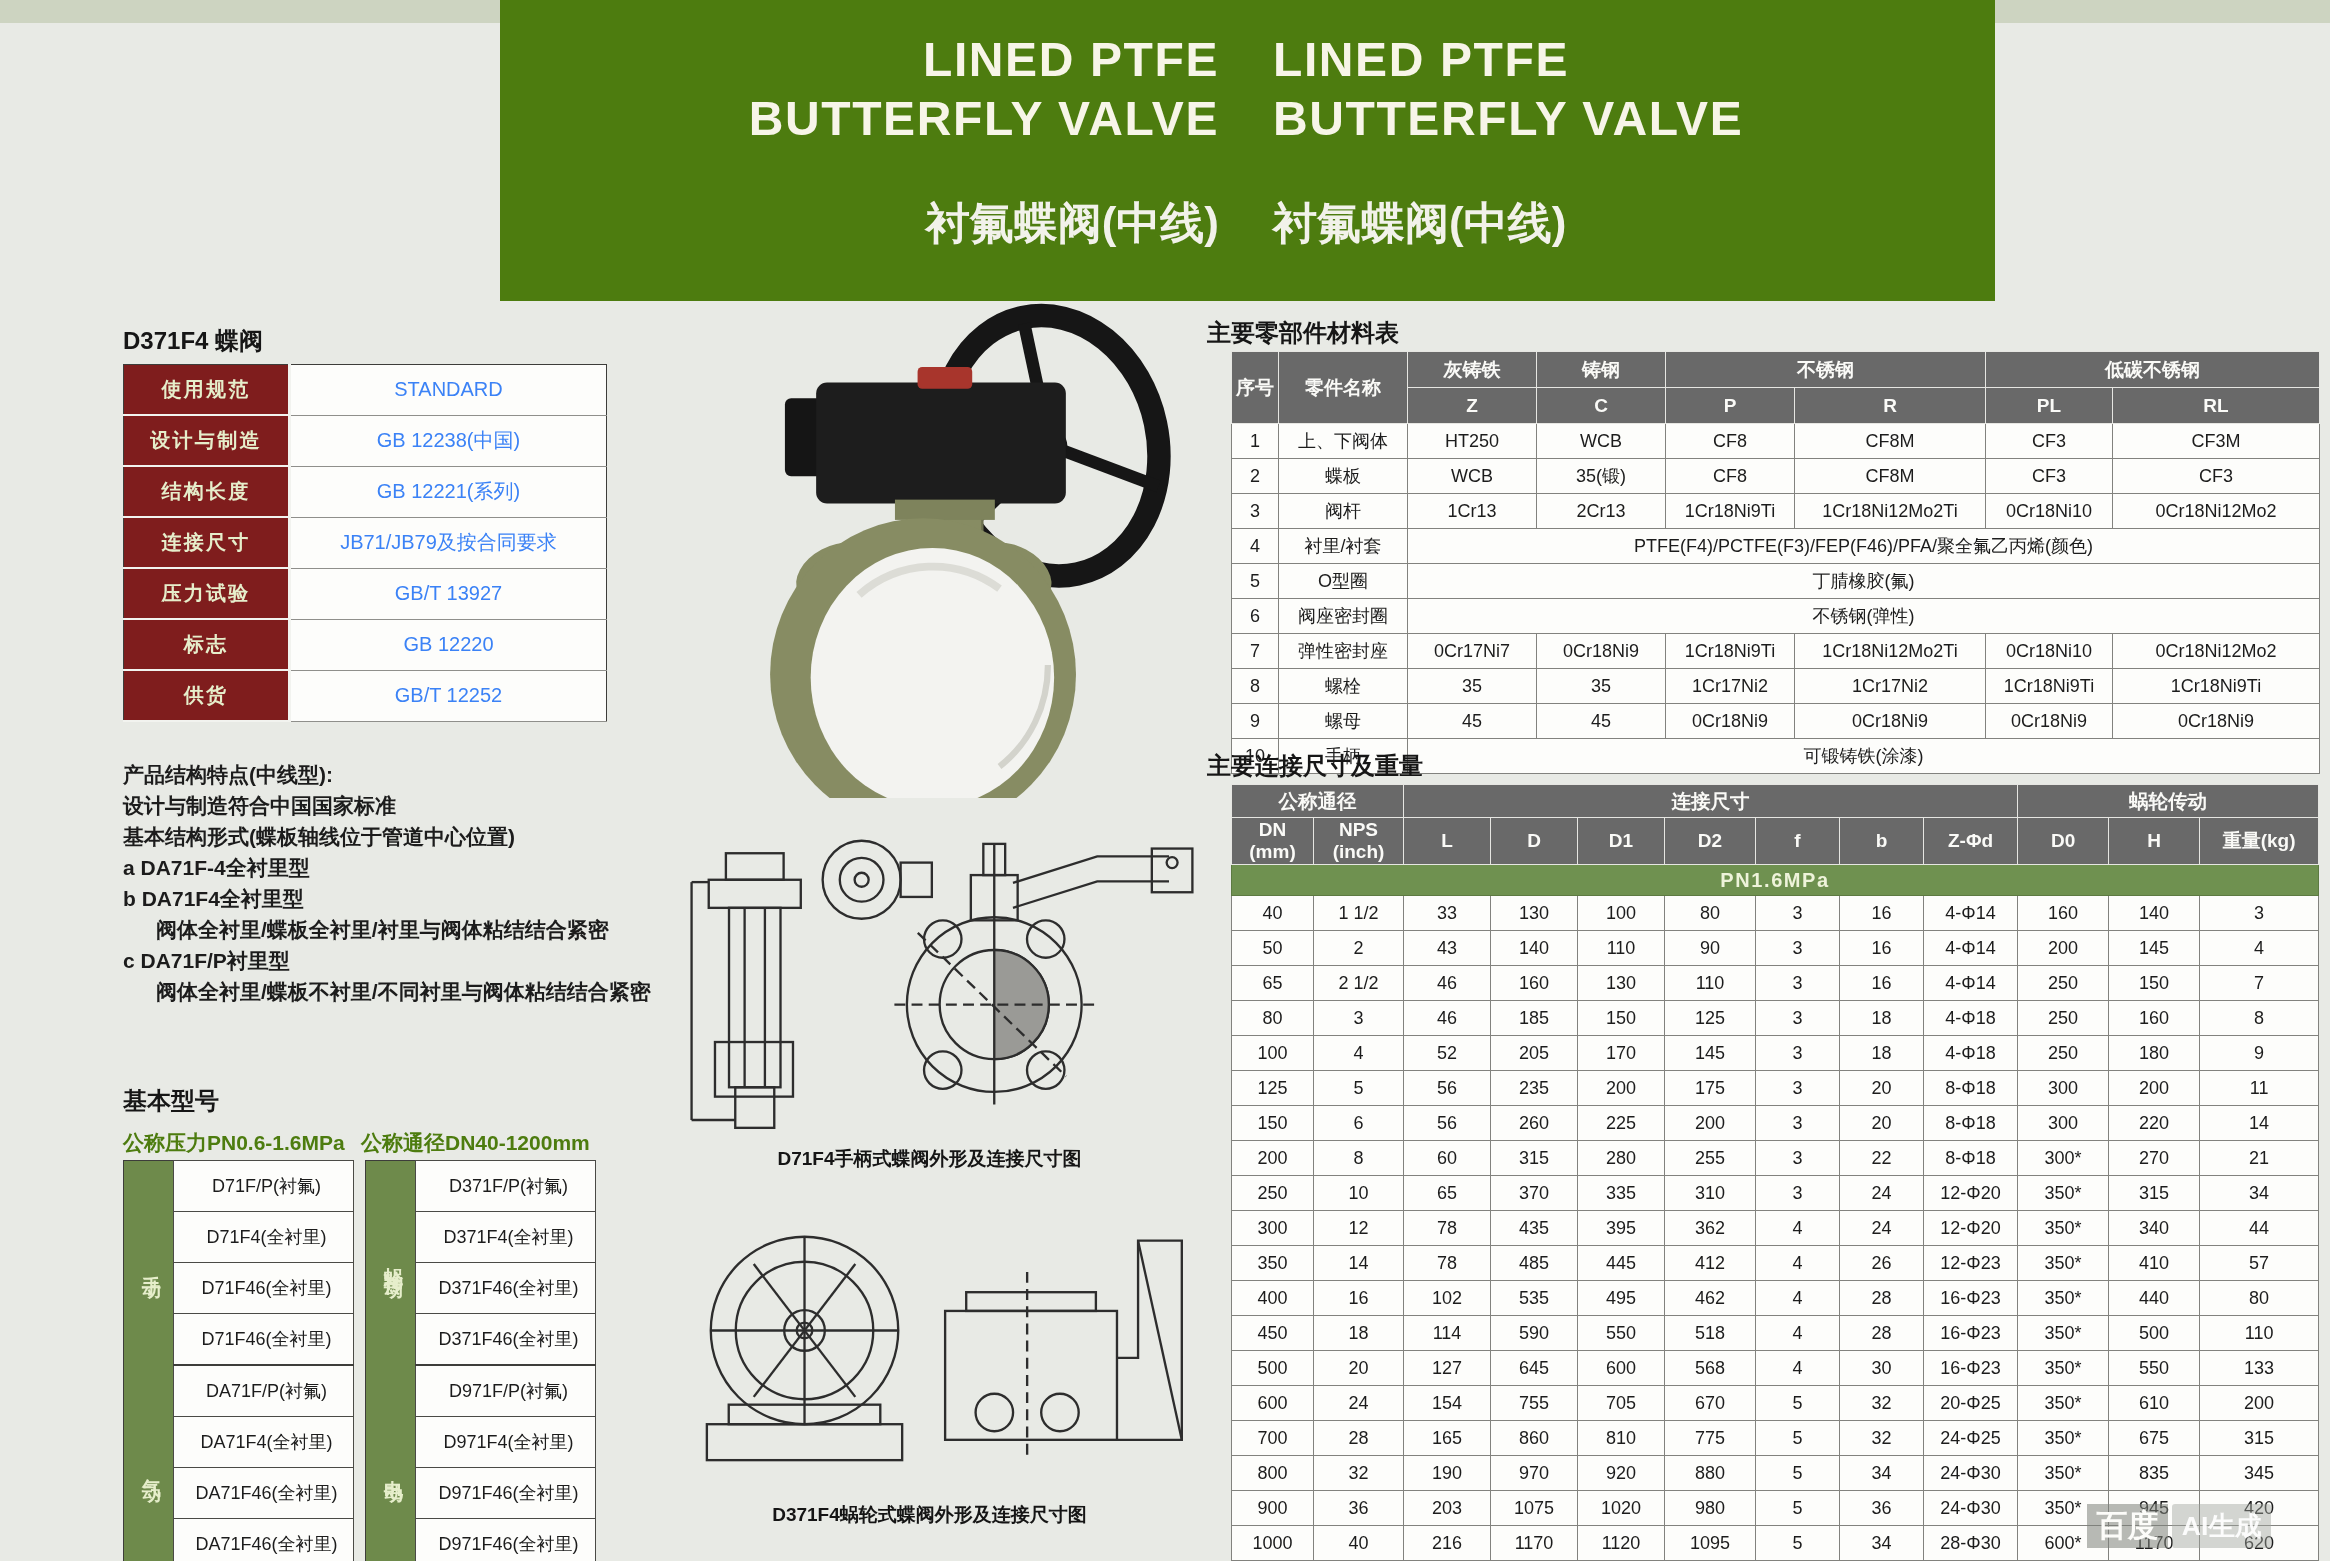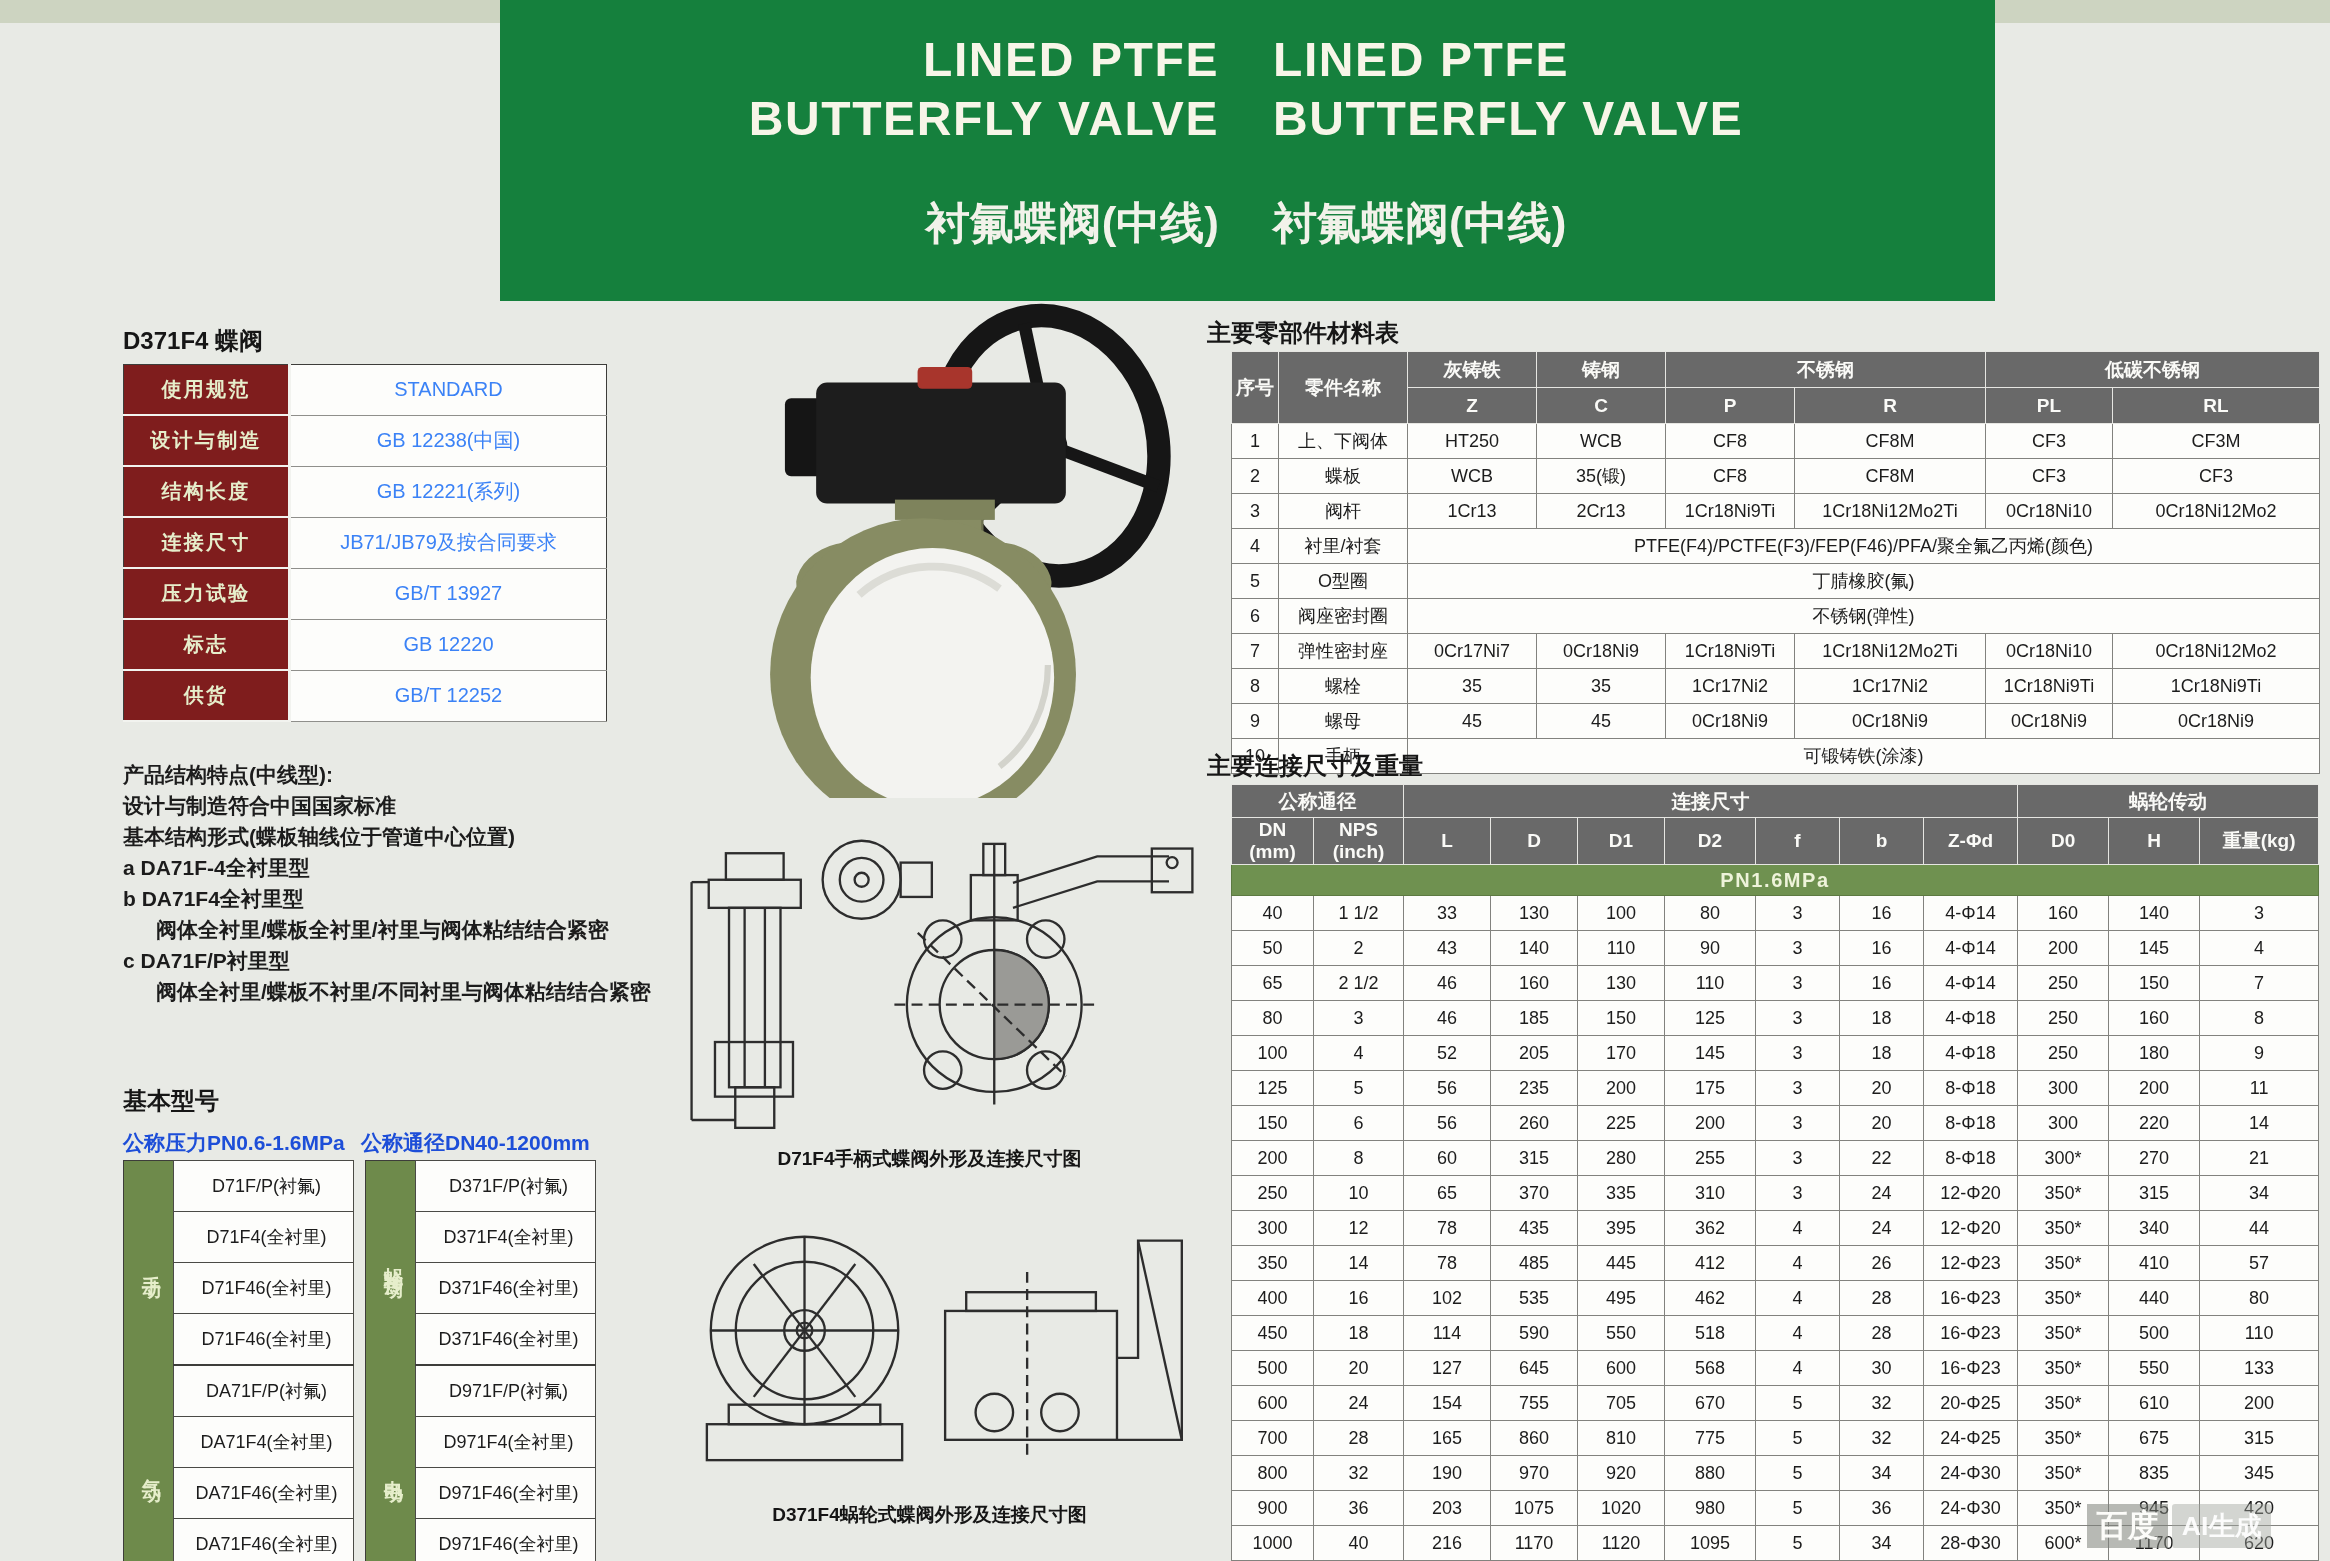--- a/index.html
+++ b/index.html
@@ -1,30 +1,30 @@
 <!DOCTYPE html>
 <html style="font-size:12.5px"><head>
 <meta charset="utf-8">
 <style>
   html,body{margin:0;padding:0;}
   #canvas{position:relative;width:2330px;height:1562px;background:#e8eae5;overflow:hidden;
           font-family:"Liberation Sans","DejaVu Sans",sans-serif;color:#1a1a1a;}
   .abs{position:absolute;}
   
   .top-strip{left:0;top:0;width:2330px;height:23.4px;background:#cdd4c1;}
-  .header-band{left:500px;top:0;width:1495px;height:301px;background:#15803d;}
+  .header-band{left:500px;top:0;width:1495px;height:301px;background:#4d7c0f;}
   .hdr-en{font-weight:bold;font-size:48px;line-height:59px;color:#f7f5e8;letter-spacing:1.6px;}
   .hdr-cn{font-weight:bold;font-size:44px;color:#f2f2ea;}
   .hdr-a{left:47px;top:30px;width:672px;text-align:right;}
   .hdr-b{left:773px;top:30px;width:703px;text-align:left;}
   .hdr-cn-a{left:47px;top:194px;width:672px;text-align:right;}
   .hdr-cn-b{left:773px;top:194px;width:703px;}
   
   .sec-title{font-weight:bold;font-size:24px;color:#161616;}
-  .sub-label{font-weight:bold;font-size:21px;color:#1d4ed8;}
+  .sub-label{font-weight:bold;font-size:21px;color:#4d7c0f;}
   
   #spec-table{border-collapse:collapse;table-layout:fixed;width:484px;border:1.6px solid #3d3d3a;}
   #spec-table td{height:47px;text-align:center;vertical-align:middle;font-size:20px;}
   #spec-table td.spec-label{width:162px;background:#7f1d1d;color:#e6eecb;font-weight:bold;
       letter-spacing:2.3px;border-bottom:2.3px solid #f2f3ef;border-right:3.1px solid #f2f3ef;}
   #spec-table td.spec-value{background:#fdfdfb;border-bottom:0.8px solid #8f8f8b;color:#3b82f6;margin-top:37px;}
   
   .note-line{font-size:21px;line-height:31px;color:#1c1c1c;font-weight:bold;}
   .note-indent{padding-left:33px;}
   

